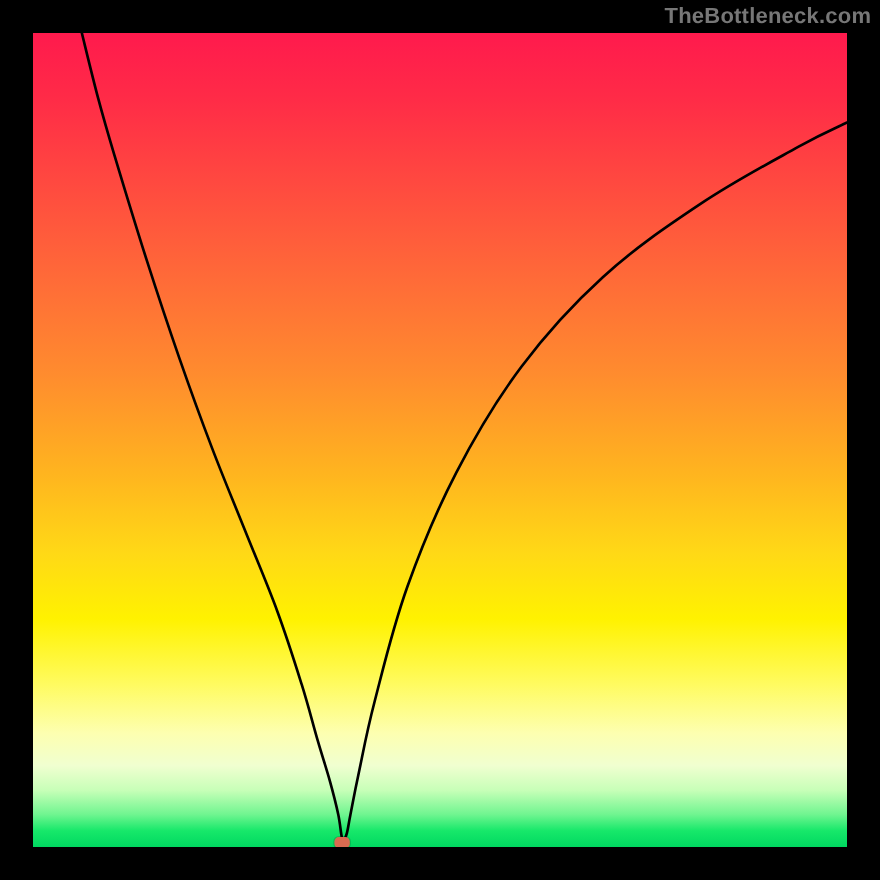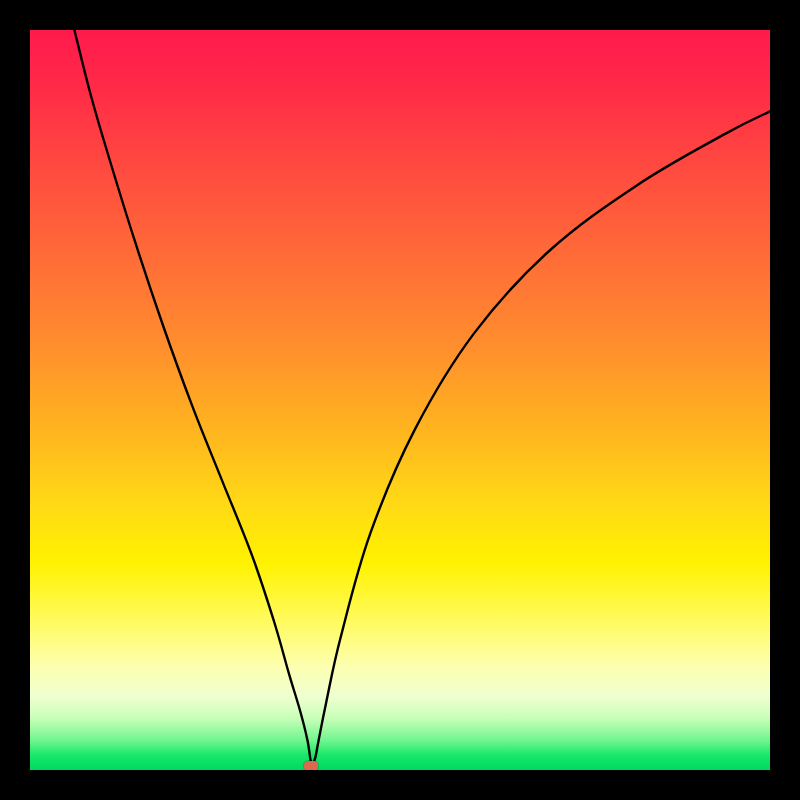--- a/index.html
+++ b/index.html
@@ -72,20 +72,21 @@
     border-radius: 4px;
     background: #d96a50;
     box-shadow: 0 0 0 1px rgba(0,0,0,0.15);
     transform: translate(-50%, -50%);
   }
 </style>
 </head>
 <body>
 
 <div class="frame">
+  <div class="watermark">TheBottleneck.com</div>
   <div class="plot-area">
     <div class="gradient"></div>
     <svg class="curve" viewBox="0 0 740 740" preserveAspectRatio="none">
       <path id="curve-path" fill="none" stroke="#000" stroke-width="2.4" stroke-linejoin="round" stroke-linecap="round" d="M 44.40 0.00 C 47.06 10.66, 53.87 39.22, 59.20 59.20 C 64.53 79.18, 66.01 84.36, 74.00 111.00 C 81.99 137.64, 92.94 173.90, 103.60 207.20 C 114.26 240.50, 122.54 265.36, 133.20 296.00 C 143.86 326.64, 152.14 349.43, 162.80 377.40 C 173.46 405.37, 181.74 424.76, 192.40 451.40 C 203.06 478.04, 212.68 500.09, 222.00 525.40 C 231.32 550.71, 237.54 570.69, 244.20 592.00 C 250.86 613.31, 254.34 627.82, 259.00 643.80 C 263.66 659.78, 266.77 668.81, 270.10 680.80 C 273.43 692.79, 275.50 701.08, 277.50 710.40 C 279.50 719.72, 279.87 729.27, 281.20 732.60 C 282.53 735.93, 283.57 732.90, 284.90 728.90 C 286.23 724.90, 286.60 720.39, 288.60 710.40 C 290.60 700.41, 292.00 692.05, 296.00 673.40 C 300.00 654.75, 302.81 637.44, 310.80 606.80 C 318.79 576.16, 327.08 540.50, 340.40 503.20 C 353.72 465.90, 366.15 435.56, 384.80 399.60 C 403.45 363.64, 420.02 335.37, 444.00 303.40 C 467.98 271.43, 488.70 248.64, 518.00 222.00 C 547.30 195.36, 574.83 176.71, 606.80 155.40 C 638.77 134.09, 671.62 116.92, 695.60 103.60 C 719.58 90.28, 732.01 85.40, 740.00 81.40"></path>
     </svg>
     <div id="marker" class="marker" style="left: 281.2px; top: 736.3px;"></div>
   </div>
 </div>
 
 </body></html>

